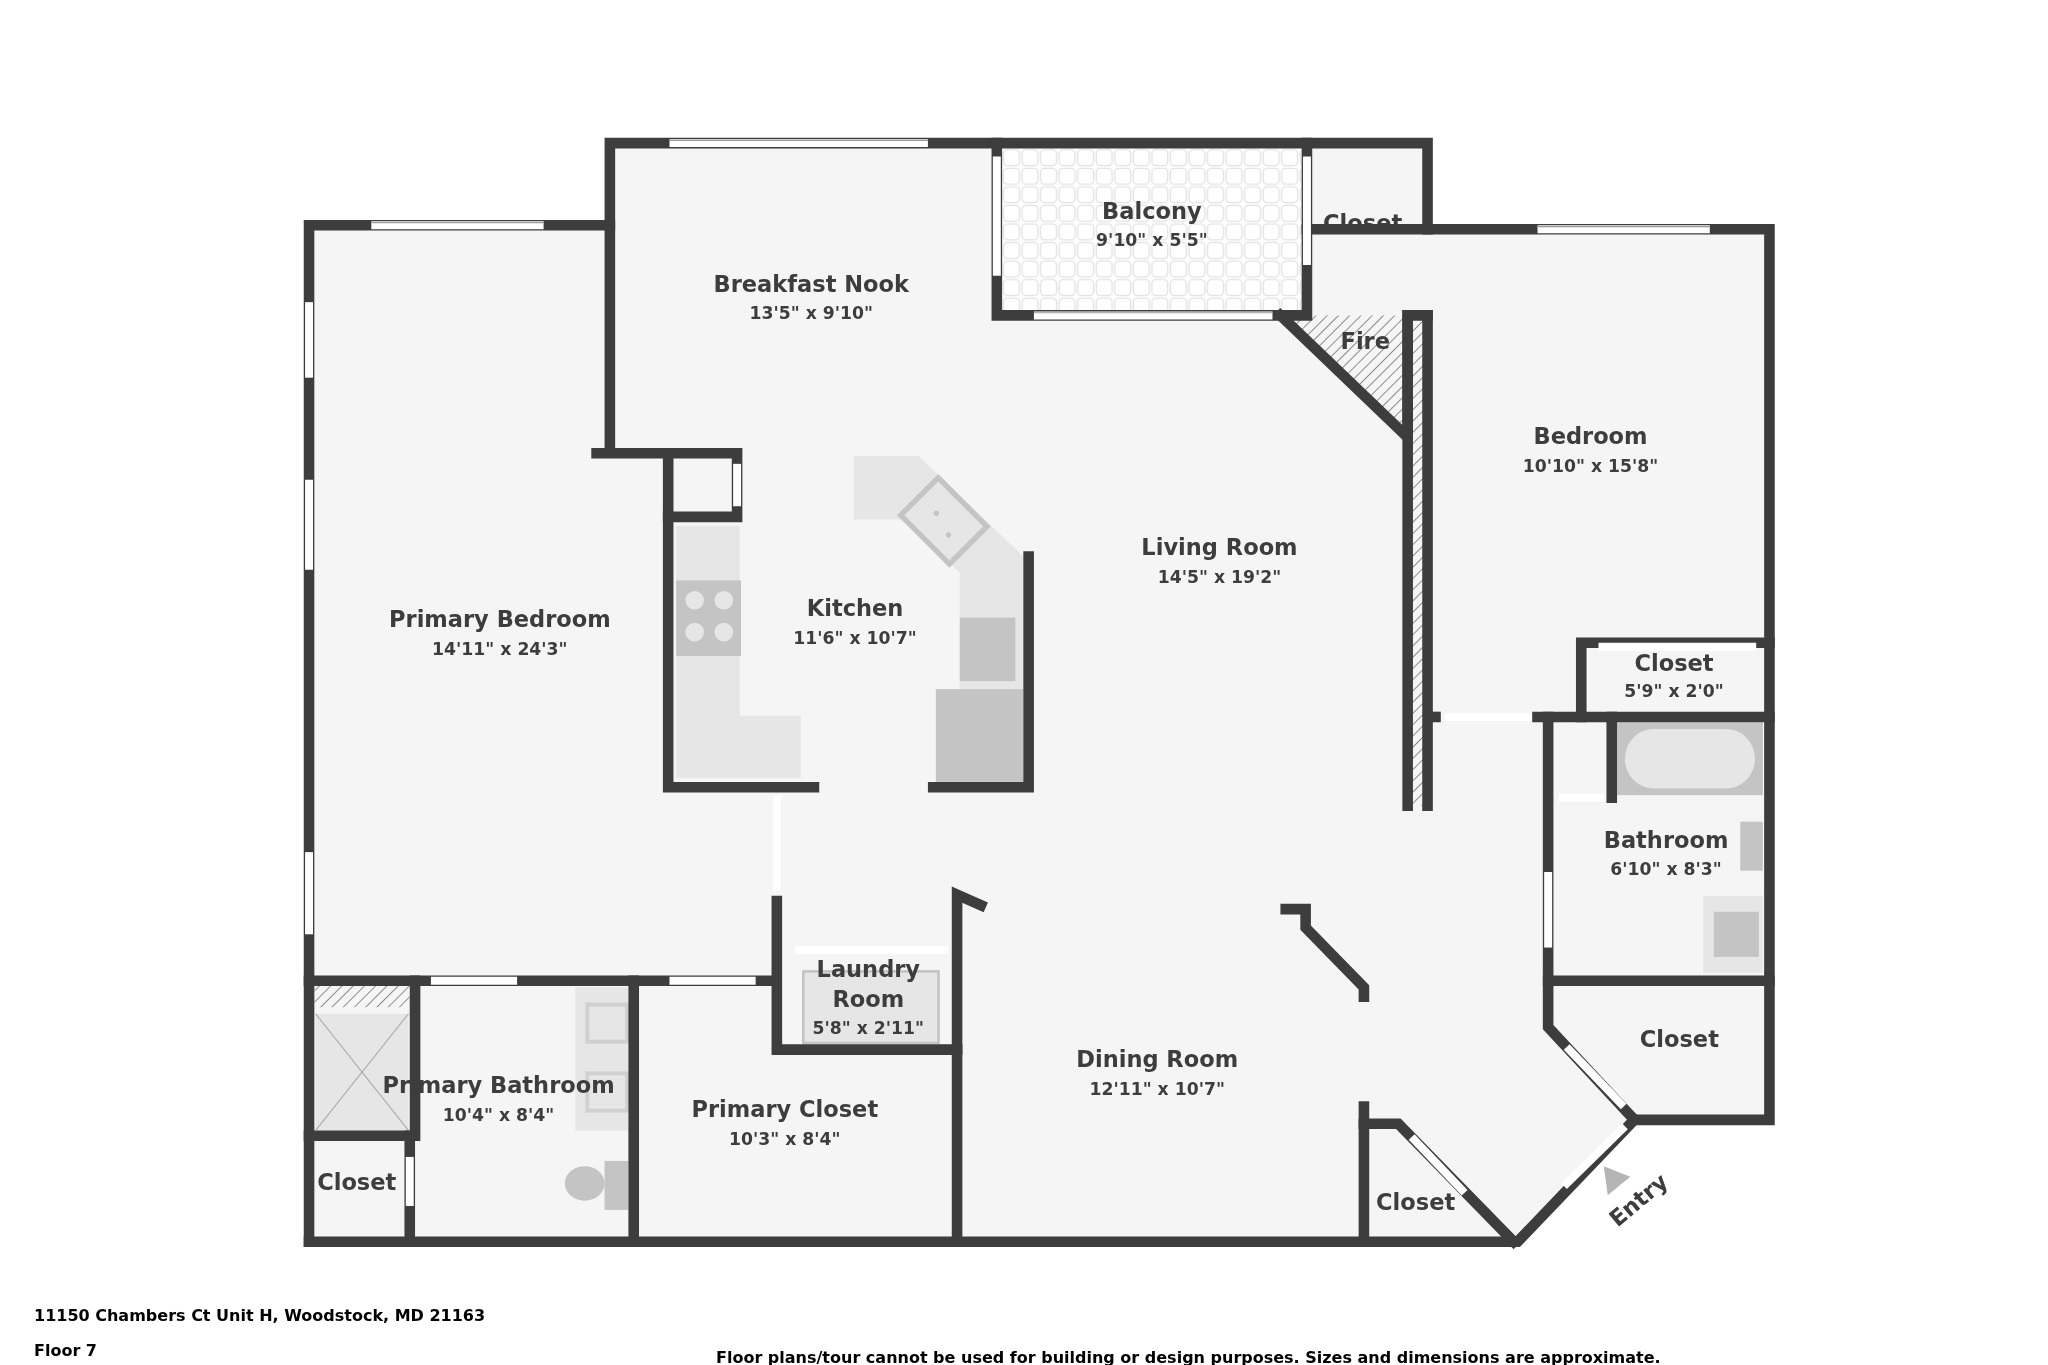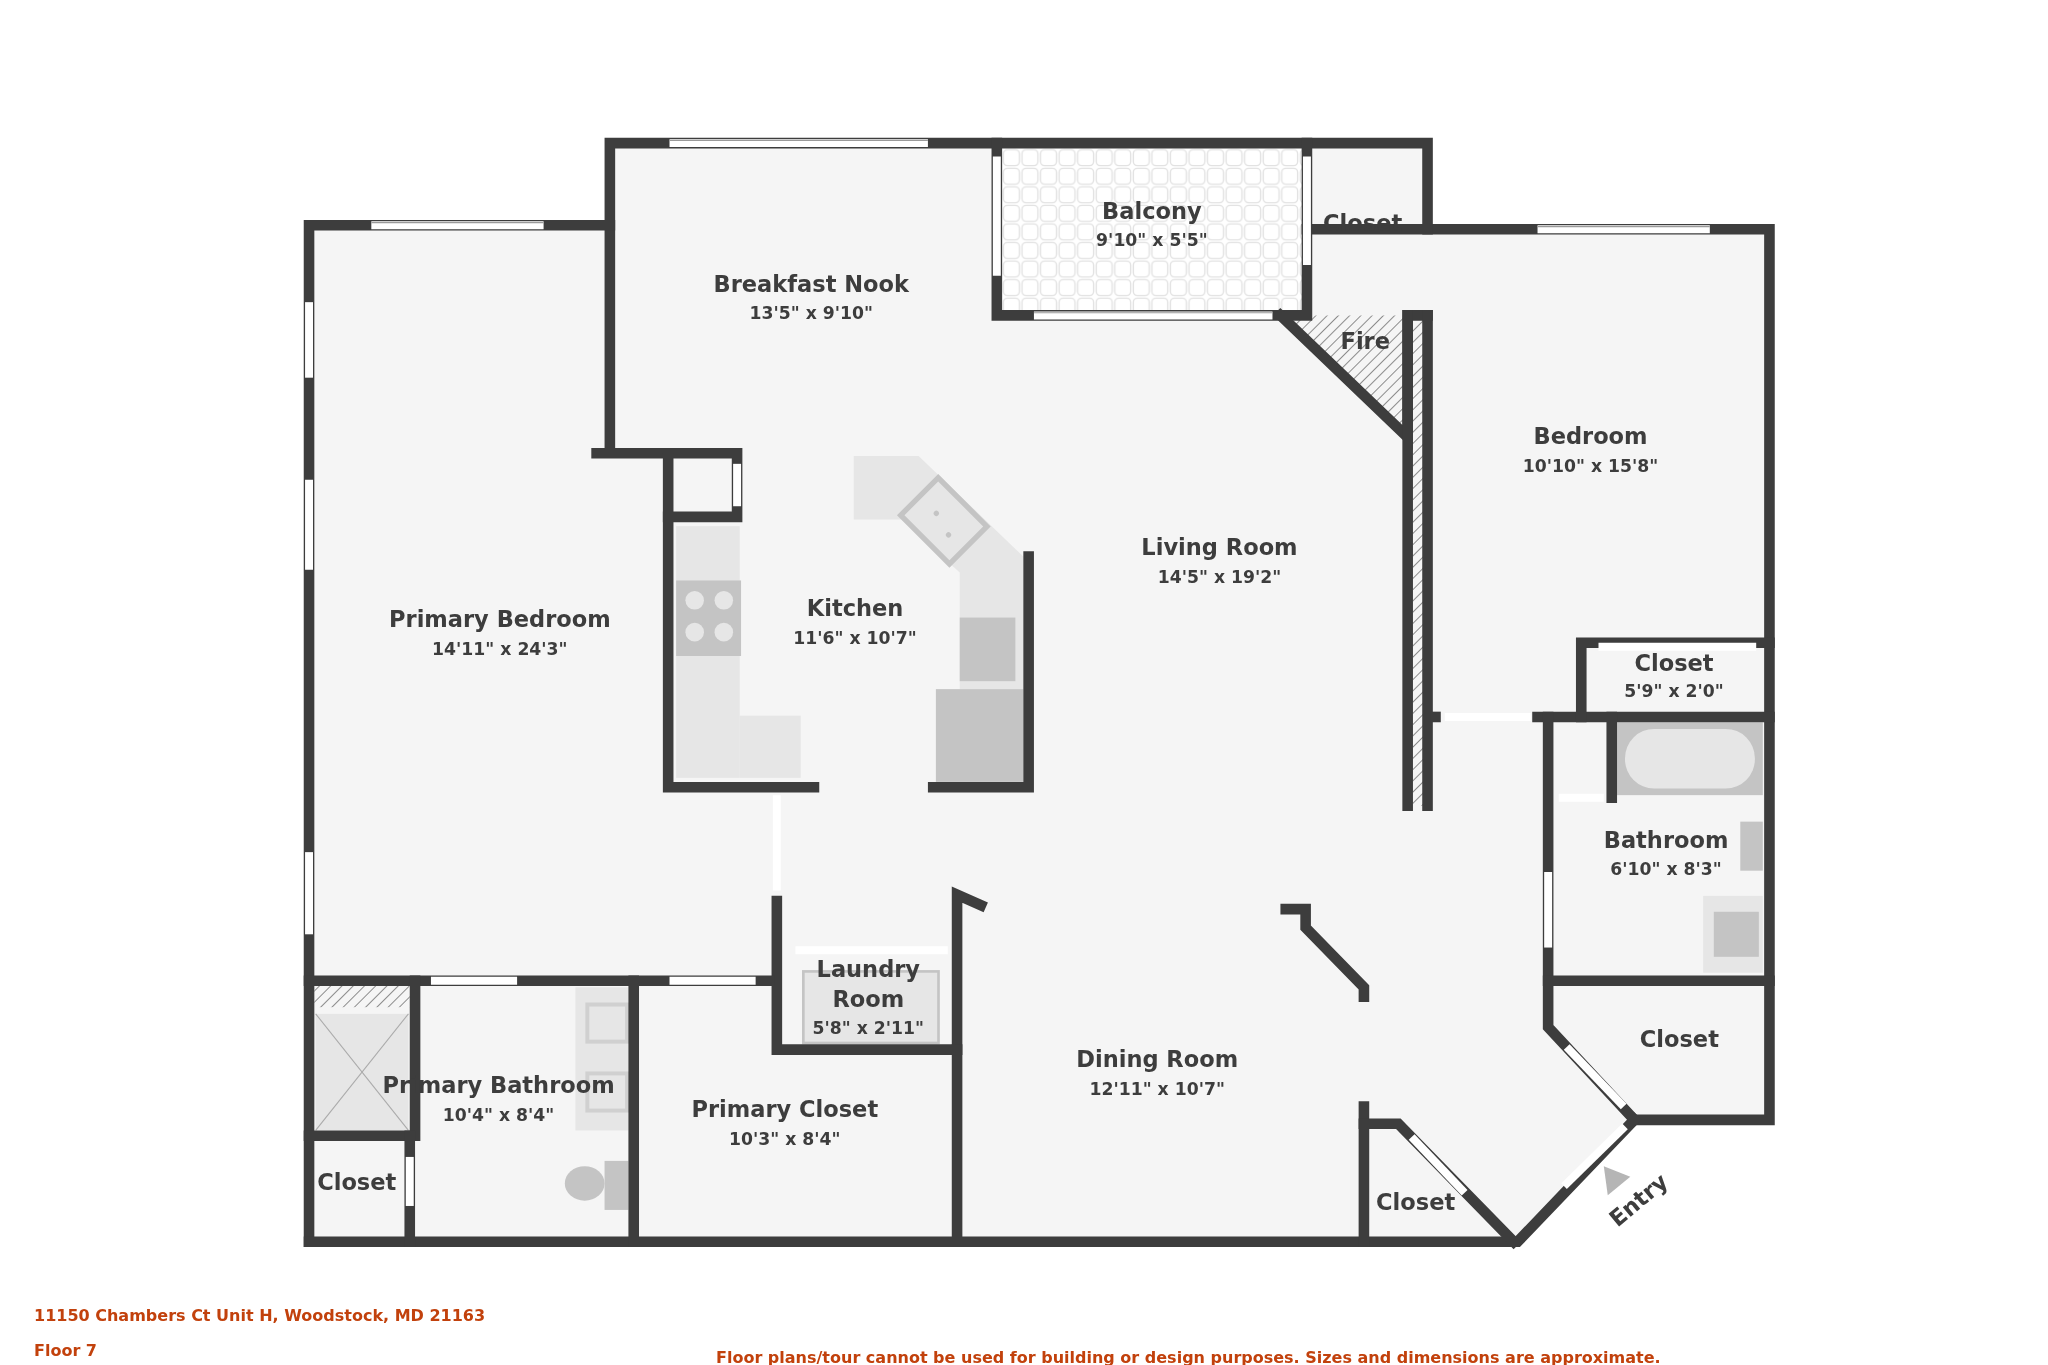--- a/index.html
+++ b/index.html
@@ -4,21 +4,21 @@
 <style>
   html, body { margin:0; padding:0; background:#ffffff; }
   body { width:2048px; height:1365px; position:relative; overflow:hidden; font-family:"Liberation Sans", "DejaVu Sans", sans-serif; }
   #plan { position:absolute; left:0; top:0; width:2048px; height:1365px; }
   .wall { stroke:#3d3d3d; stroke-width:8; fill:none; stroke-linecap:square; }
   .win { stroke:#ffffff; stroke-width:6; }
   .winline { stroke:#9a9a9a; stroke-width:0.8; }
   .door { stroke:#ffffff; stroke-width:6; }
   .room-name { font-family:"DejaVu Sans", sans-serif; font-weight:bold; font-size:17px; fill:#3d3d3d; text-anchor:middle; }
   .room-dim { font-family:"DejaVu Sans", sans-serif; font-weight:bold; font-size:13px; fill:#3d3d3d; text-anchor:middle; }
-  .footer-text { position:absolute; font-family:"DejaVu Sans", sans-serif; font-weight:bold; color:#c2410c; }
+  .footer-text { position:absolute; font-family:"DejaVu Sans", sans-serif; font-weight:bold; color:#000000; }
   #address { left:34px; top:1306px; font-size:16px; }
   #floor { left:34px; top:1341px; font-size:16px; }
   #disclaimer { left:716px; top:1348px; font-size:16px; }
 </style>
 </head>
 <body>
 
 <svg id="plan" viewBox="0 0 1545 1030" xmlns="http://www.w3.org/2000/svg">
   <defs>
     <pattern id="hatch" patternUnits="userSpaceOnUse" width="6" height="6" patternTransform="rotate(45)">

